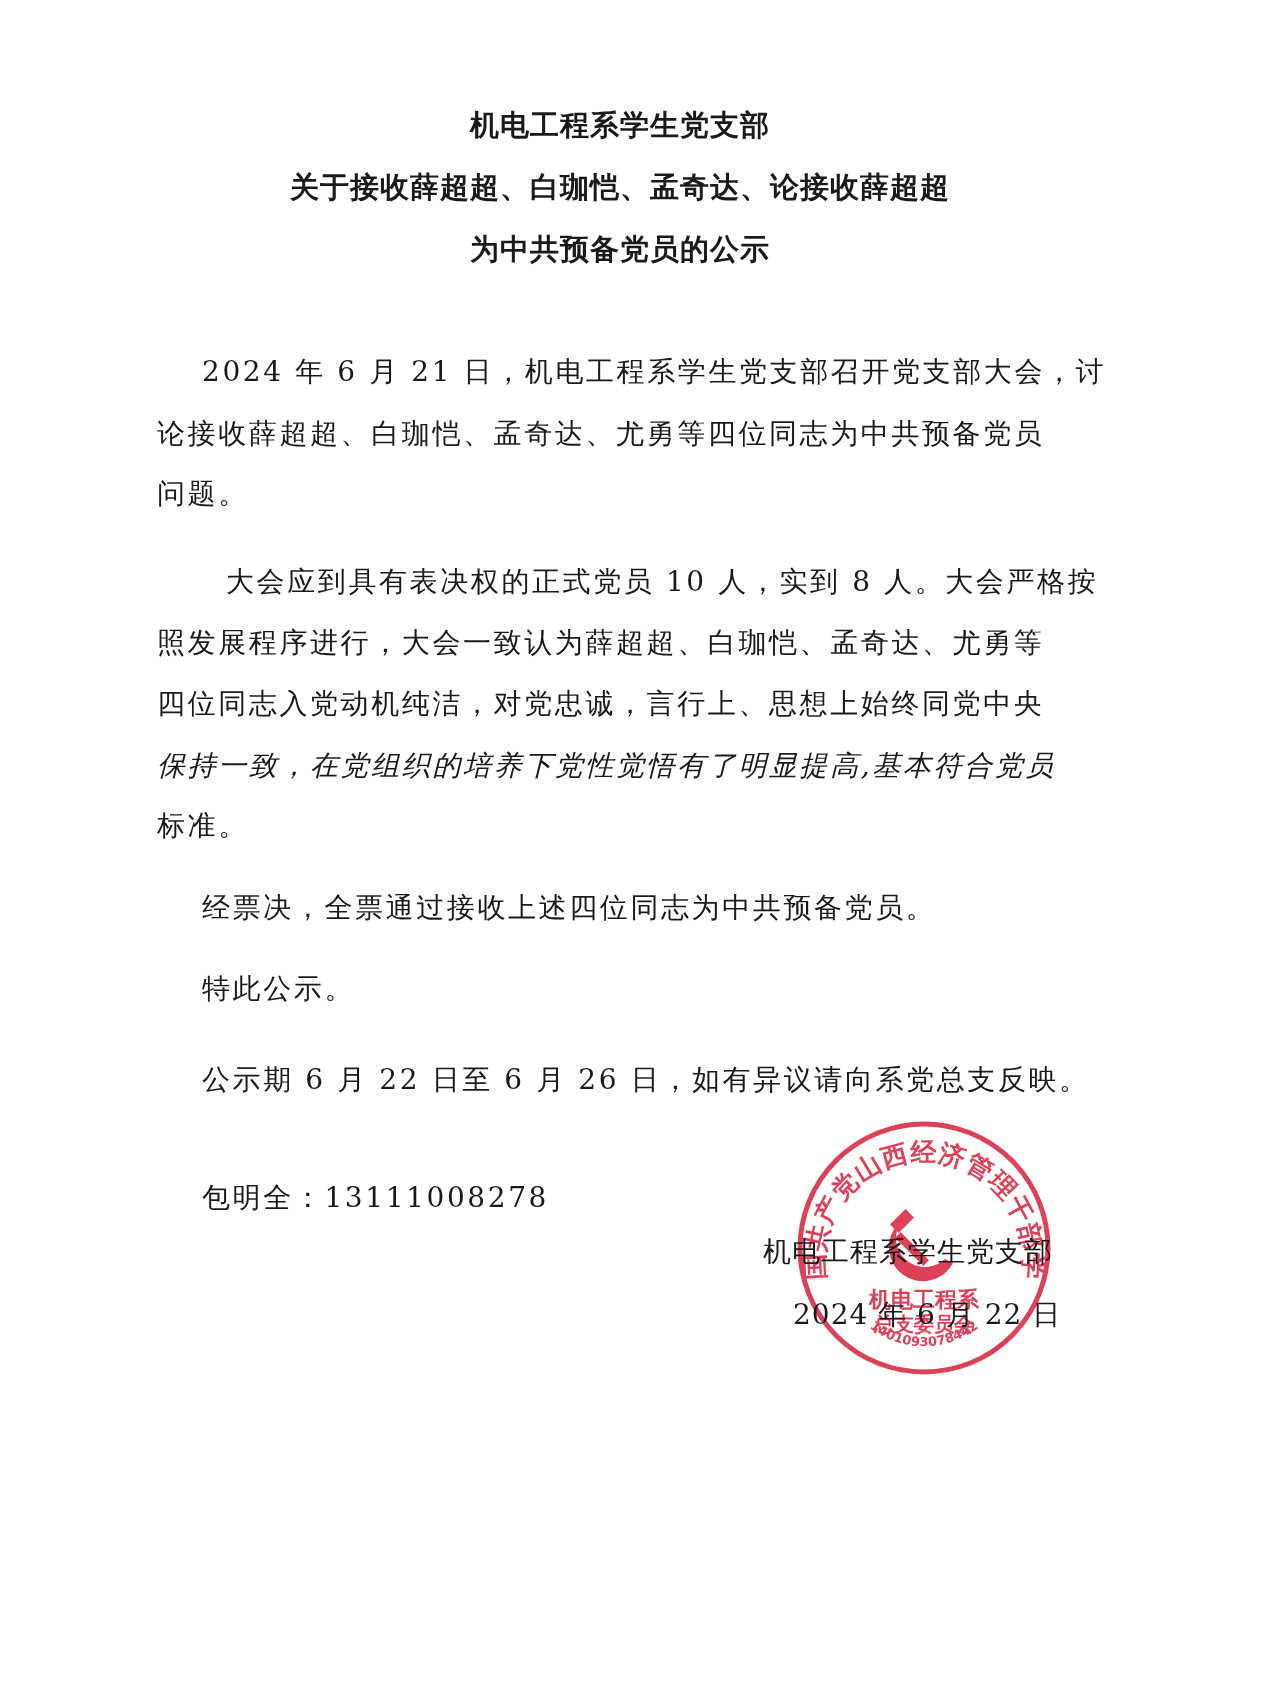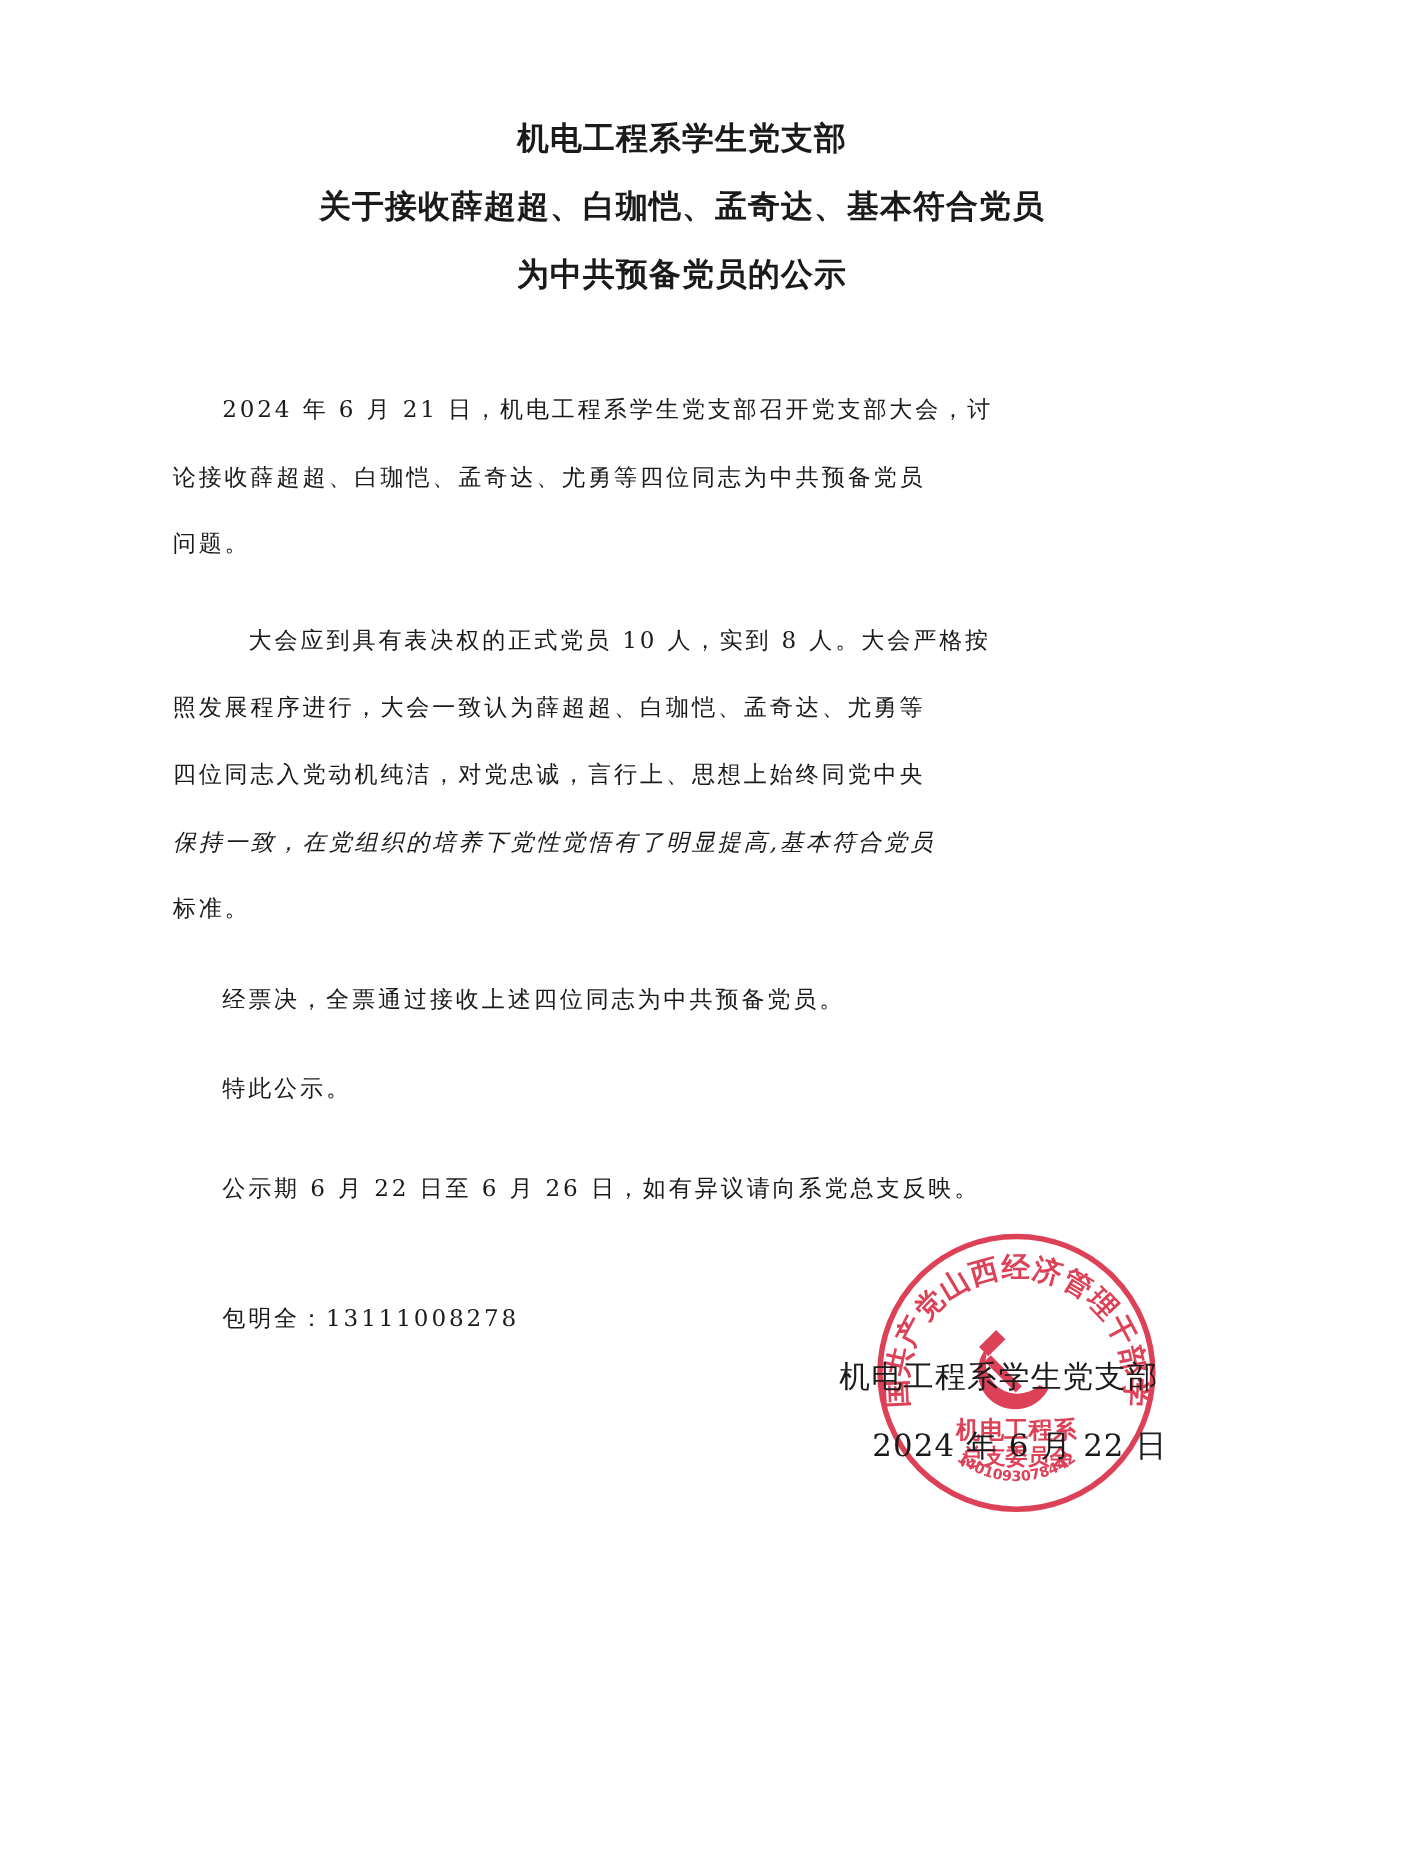--- a/index.html
+++ b/index.html
@@ -6,34 +6,34 @@
   body {
     width: 1274px; height: 1699px; background: #ffffff; position: relative; overflow: hidden;
     font-family: "DejaVu Serif", "Liberation Serif", serif; color: #1a1a1a;
   }
   .title {
     position: absolute; left: 0; width: 1240px; text-align: center;
     font-family: "DejaVu Sans", "Liberation Sans", sans-serif;
     font-weight: bold; font-size: 29px; letter-spacing: 1px; line-height: 40px;
   }
   .line {
-    position: absolute; font-size: 21px; line-height: 40px; white-space: nowrap; letter-spacing: 2.6px;
+    position: absolute; font-size: 28px; line-height: 40px; white-space: nowrap; letter-spacing: 2.6px;
   }
   .stamp {
     position: absolute; left: 793px; top: 1117px; width: 262px; height: 262px;
   }
   .sig { position: absolute; font-size: 28px; line-height: 40px; white-space: nowrap; letter-spacing: 1px; }
 </style>
 </head>
 <body>
 
 <div>
 
   <div class="title" style="top:105px;">机电工程系学生党支部</div>
-  <div class="title" style="top:167px;">关于接收薛超超、白珈恺、孟奇达、基本符合党员</div>
+  <div class="title" style="top:167px;">关于接收薛超超、白珈恺、孟奇达、论接收薛超超</div>
   <div class="title" style="top:229px;">为中共预备党员的公示</div>
 
   <div>
     <div class="line" style="left:202px; top:352px;">2024 年 6 月 21 日，机电工程系学生党支部召开党支部大会，讨</div>
     <div class="line" style="left:157px; top:414px;">论接收薛超超、白珈恺、孟奇达、尤勇等四位同志为中共预备党员</div>
     <div class="line" style="left:157px; top:474px;text-align:right;">问题。</div>
   </div>
 
   <div>
     <div class="line" style="left:202px; top:562px;margin-left:24px;">大会应到具有表决权的正式党员 10 人，实到 8 人。大会严格按</div>

